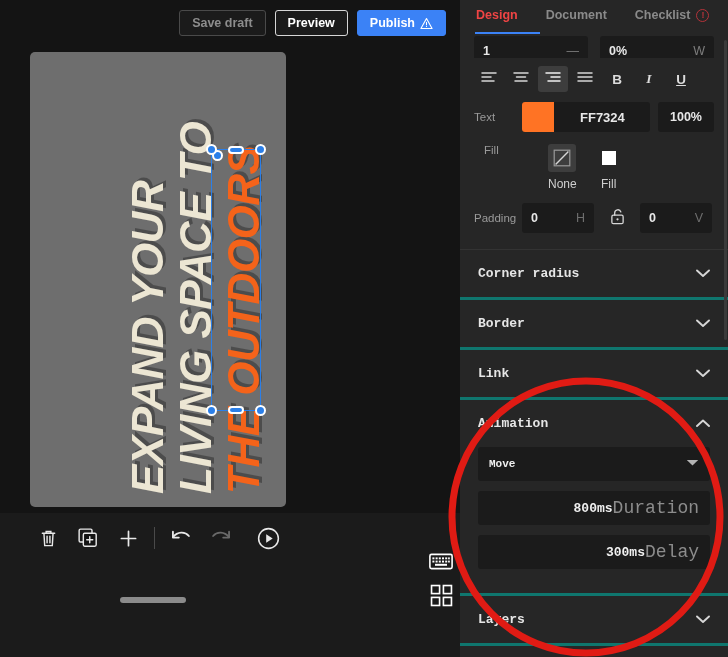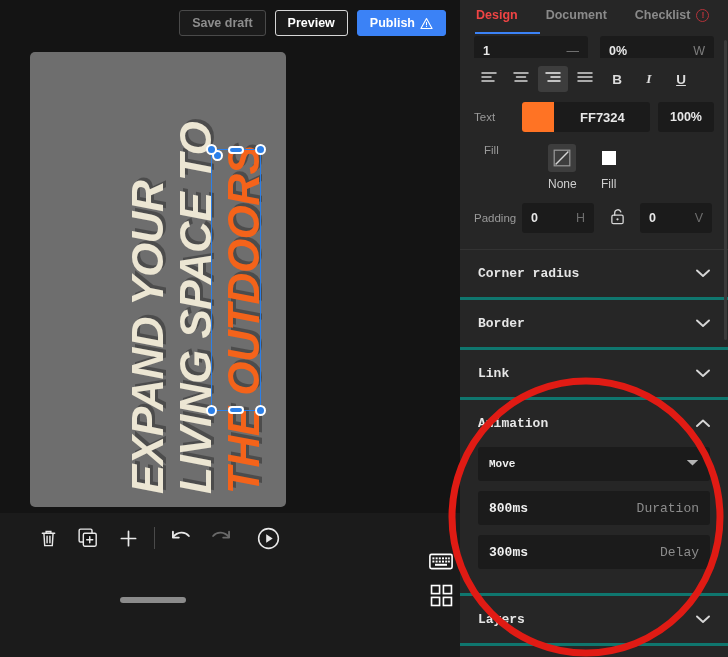--- a/index.html
+++ b/index.html
@@ -262,26 +262,26 @@
   .acc-body { padding: 0 18px 14px 18px; }
   .sel-field {
     height: 34px; background: #1b1b1b; border-radius: 3px;
     display: flex; align-items: center; justify-content: space-between;
     padding: 0 11px;
     font-size: 11px; font-weight: 700; color: #f0f0f0;
     margin-bottom: 10px; cursor: pointer;
   }
   .num-field {
     height: 34px; background: #1b1b1b; border-radius: 3px;
-    display: flex; align-items: center; justify-content: space-between;
+    display: flex; align-items: center; justify-content: flex-end;
     padding: 0 11px;
     font-size: 13px; font-weight: 700; color: #f0f0f0;
     margin-bottom: 10px;
   }
-  .num-field .tag { color: #8c8c8c; font-weight: 400; font-size: 13px; }
+  .num-field .tag { color: #8c8c8c; font-weight: 400; font-size: 18px; }
 
   .scrollbar {
     position: absolute; right: 1px; top: 40px;
     width: 3px; height: 300px; border-radius: 2px;
     background: #3a3a3a;
   }
 
   .annot {
     position: absolute;
     left: 446px; top: 377px;

